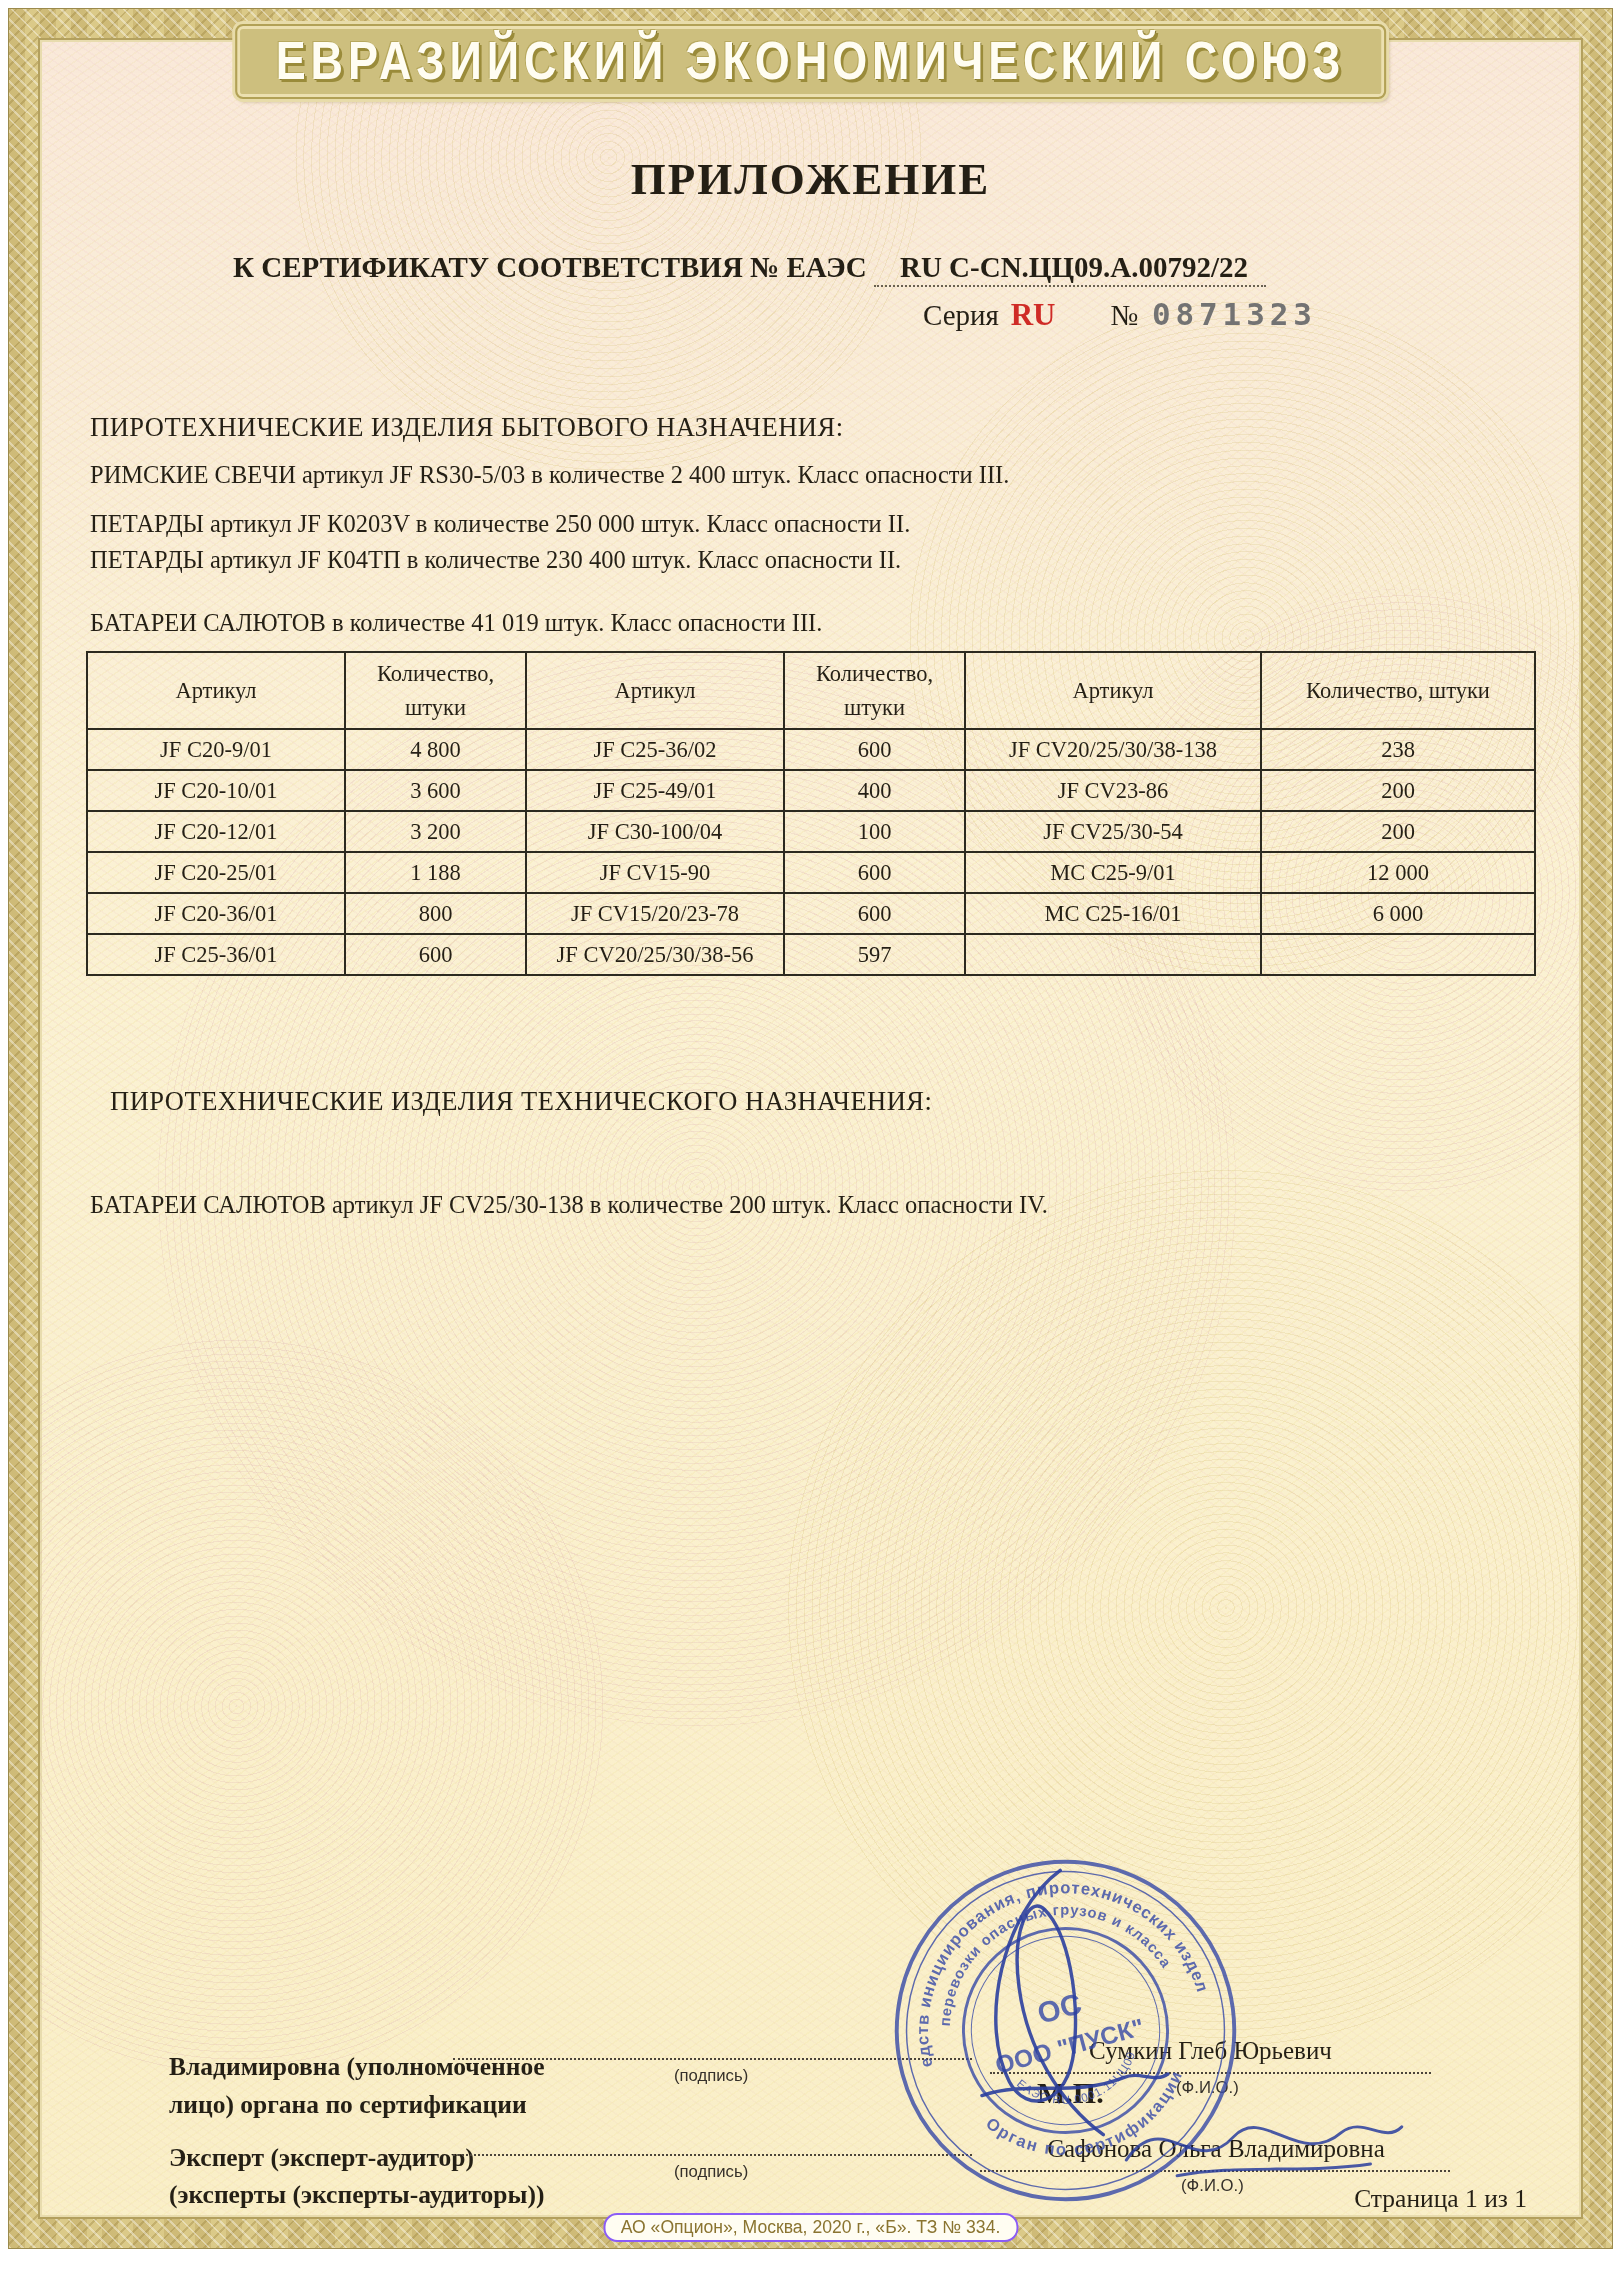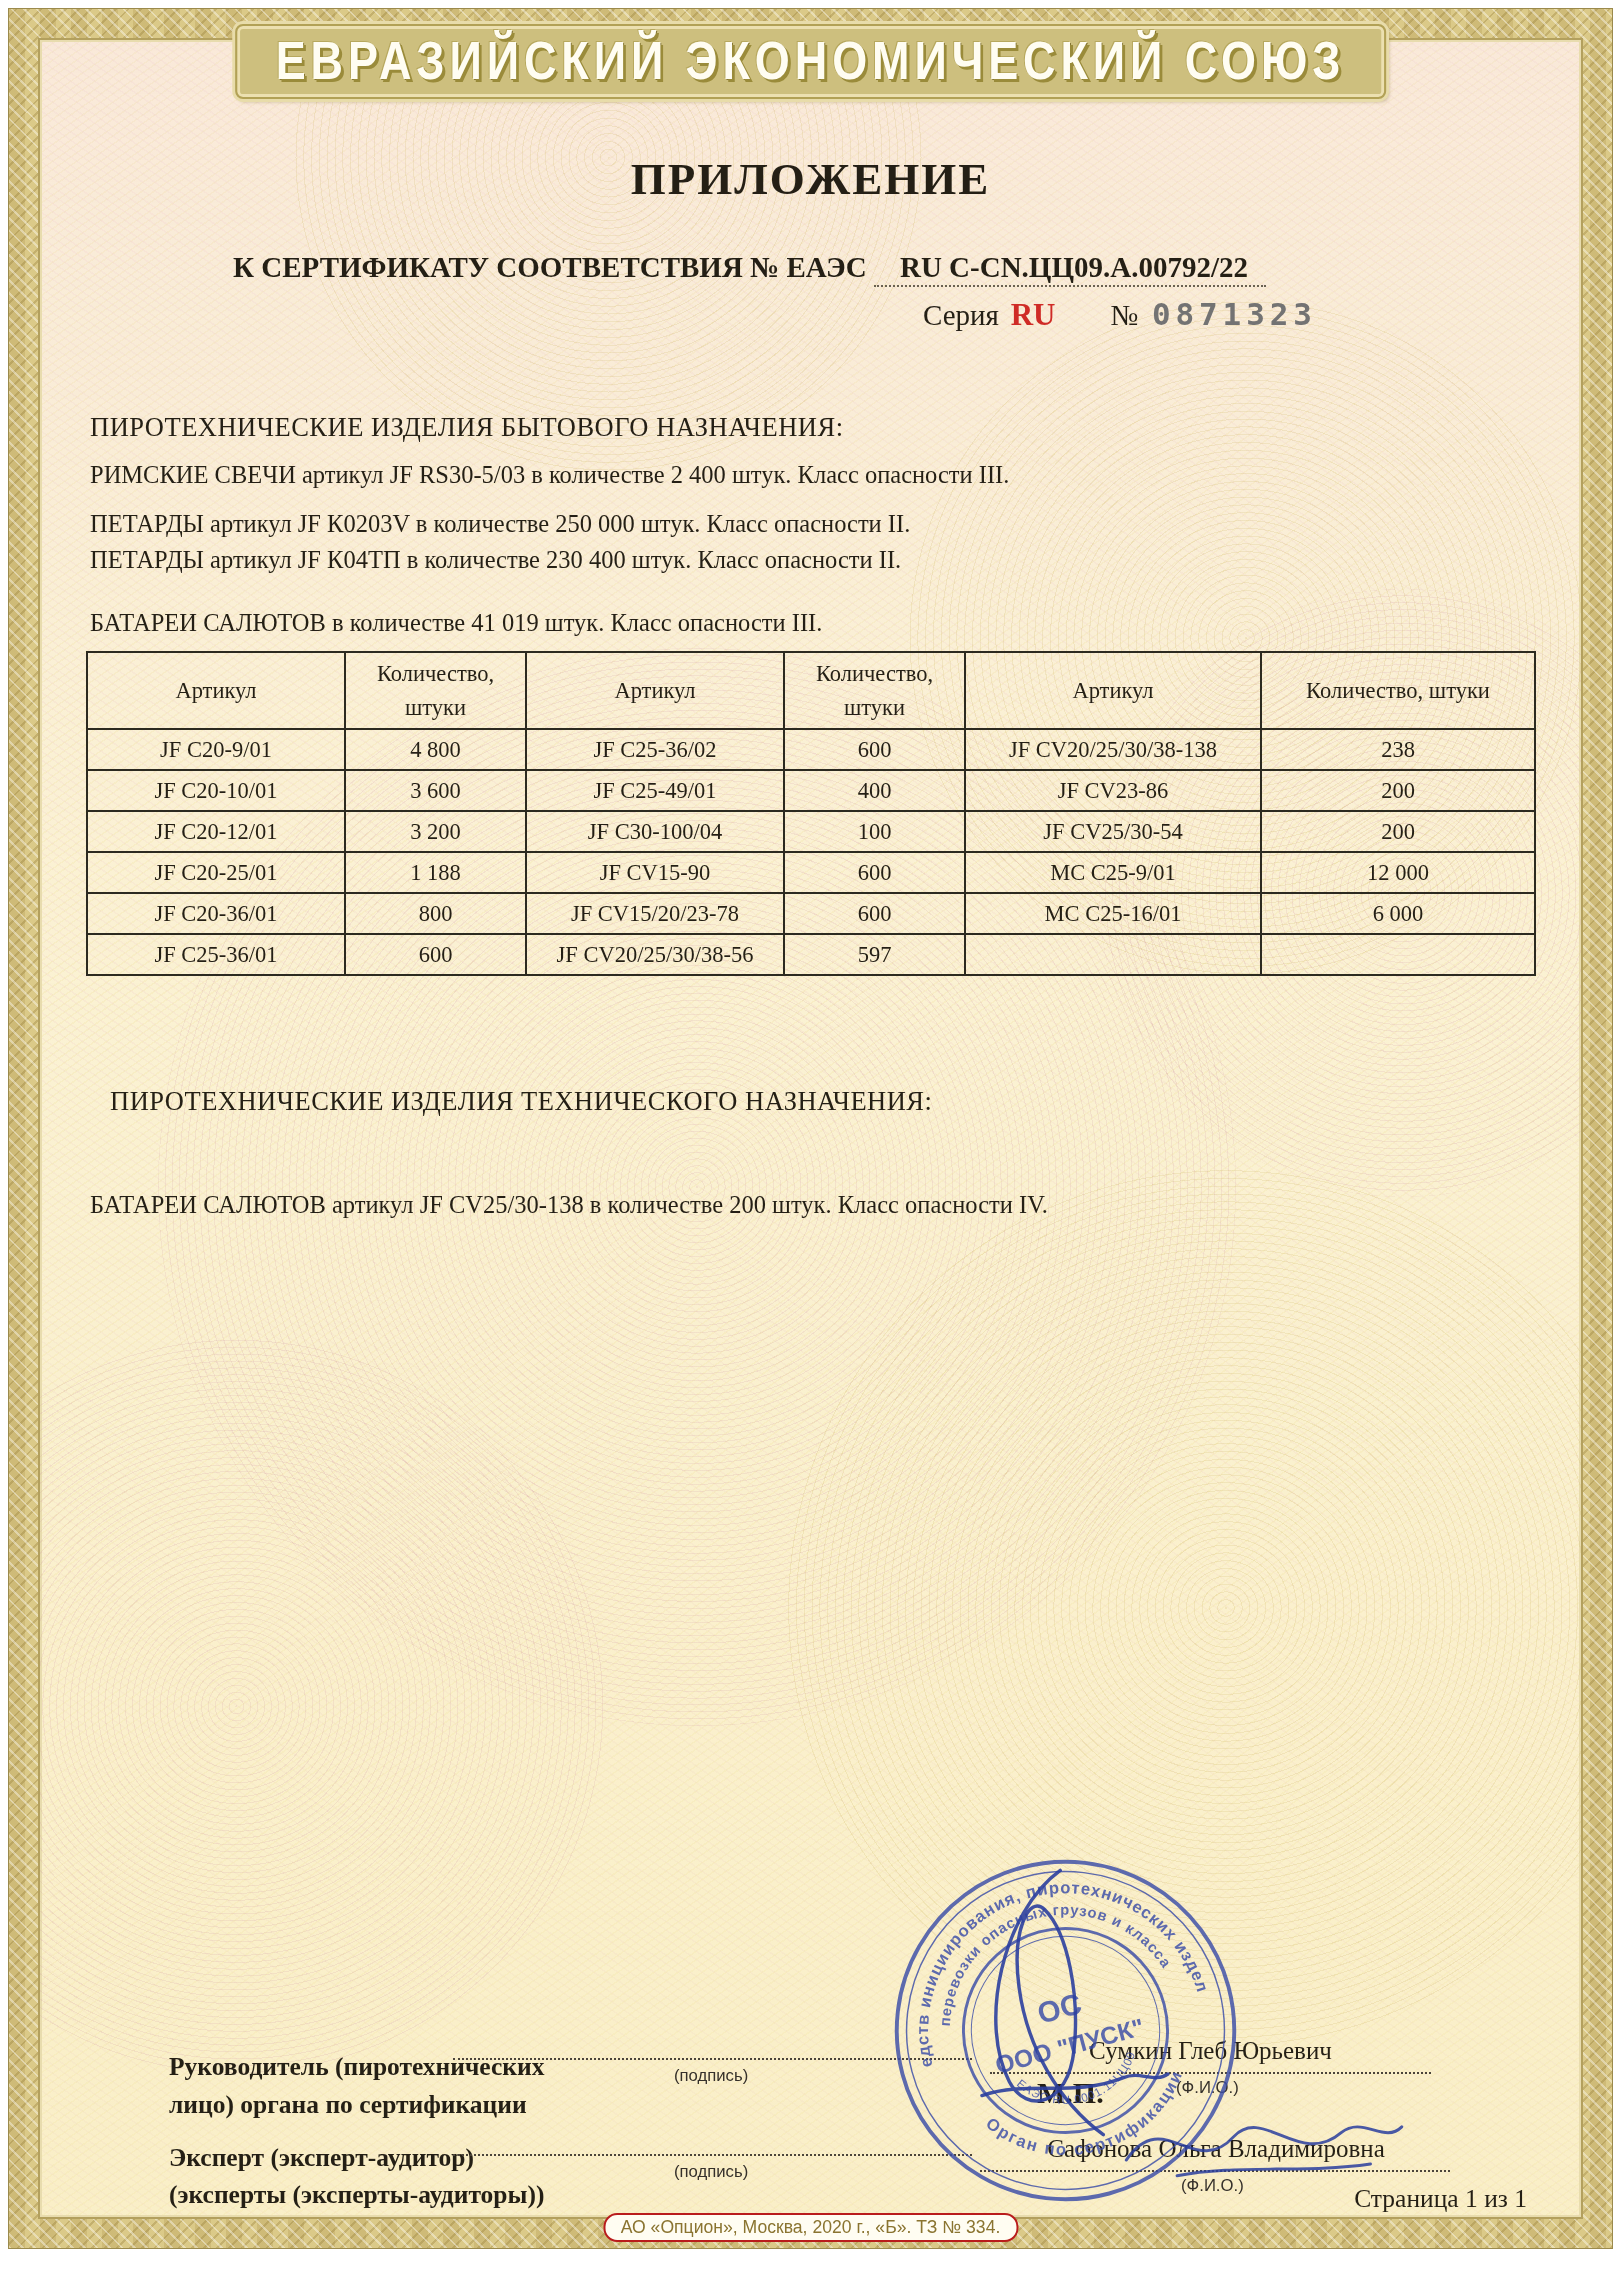--- a/index.html
+++ b/index.html
@@ -55,21 +55,21 @@
   
   
   .sig-label{position:absolute;font-size:25.5px;font-weight:700;white-space:nowrap;}
   .sig-rule{position:absolute;border-bottom:2px dotted #4b443a;}
   .small-cap{position:absolute;font-family:"Liberation Sans","DejaVu Sans",sans-serif;
              font-size:16.7px;color:#35302a;white-space:nowrap;}
   .fio-name{position:absolute;font-size:25px;text-align:center;white-space:nowrap;}
   .mp{position:absolute;font-size:30px;font-weight:700;}
   .pageno{position:absolute;font-size:25.5px;white-space:nowrap;margin-left:26px;}
   .imprint{position:absolute;top:2213px;left:50%;transform:translateX(-50%);
-           background:#fffdf2;border:2px solid #b91c1c;border-radius:13.7px;
+           background:#fffdf2;border:2px solid #8b5cf6;border-radius:13.7px;
            font-family:"Liberation Sans","DejaVu Sans",sans-serif;font-size:17.6px;color:#8a7430;
            padding:2px 15.7px;white-space:nowrap;}
   .stamp{position:absolute;left:884px;top:1849px;transform:rotate(-15deg);opacity:.82;}
   .signature-svg{position:absolute;pointer-events:none;}
 </style>
 </head>
 <body>
 
 <div class="page">
 
@@ -171,21 +171,21 @@
           <td>597</td>
           <td></td>
           <td></td>
         </tr>
       </tbody>
   </table>
 
   <div class="txt heading" style="top:1086px;left:110px;">ПИРОТЕХНИЧЕСКИЕ ИЗДЕЛИЯ ТЕХНИЧЕСКОГО НАЗНАЧЕНИЯ:</div>
   <div class="txt" style="top:1191px;">БАТАРЕИ САЛЮТОВ артикул JF CV25/30-138 в количестве 200 штук. Класс опасности IV.</div>
 
-  <div class="sig-label" style="left:169px;top:2052px;">Руководитель (пиротехнических</div>
+  <div class="sig-label" style="left:169px;top:2052px;">Владимировна (уполномоченное</div>
   <div class="sig-label" style="left:169px;top:2090px;">лицо) органа по сертификации</div>
   <div class="sig-rule" style="left:453px;top:2058px;width:519px;"></div>
   <div class="small-cap" style="left:674px;top:2066px;">(подпись)</div>
 
   <div class="sig-label" style="left:169px;top:2143px;">Эксперт (эксперт-аудитор)</div>
   <div class="sig-label" style="left:169px;top:2180px;">(эксперты (эксперты-аудиторы))</div>
   <div class="sig-rule" style="left:453px;top:2154px;width:519px;"></div>
   <div class="small-cap" style="left:674px;top:2162px;">(подпись)</div>
 
   <div class="mp" style="left:1037px;top:2076px;">М.П.</div>

